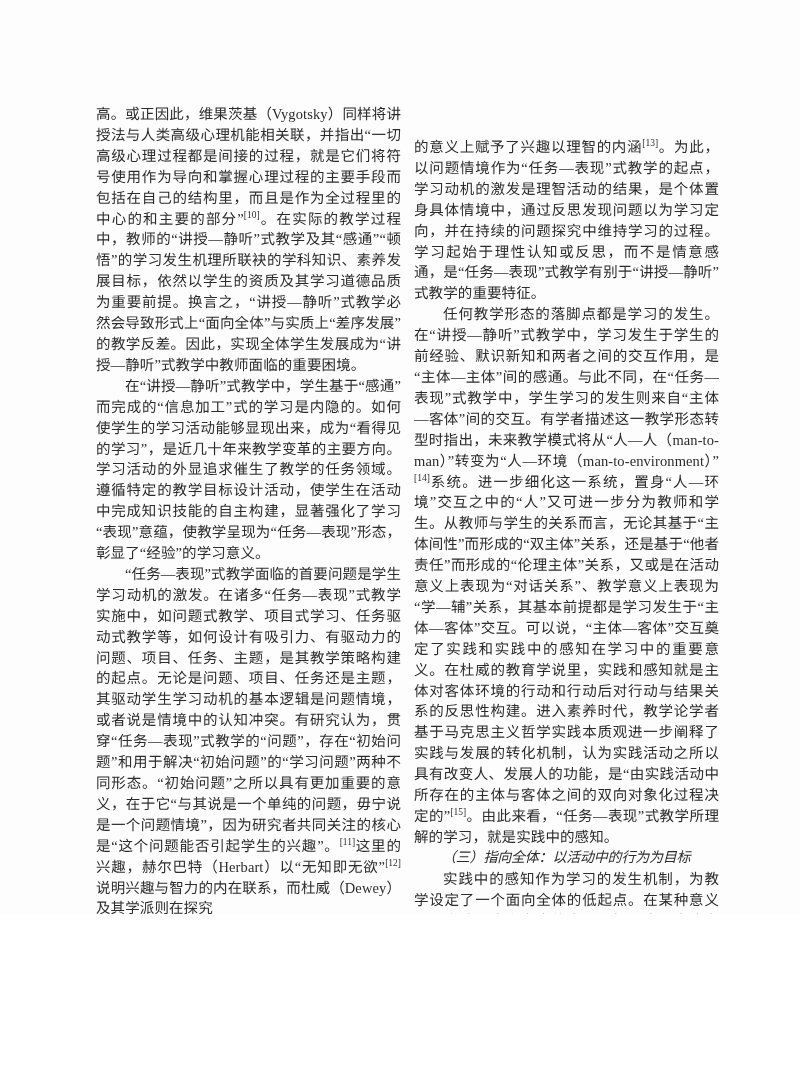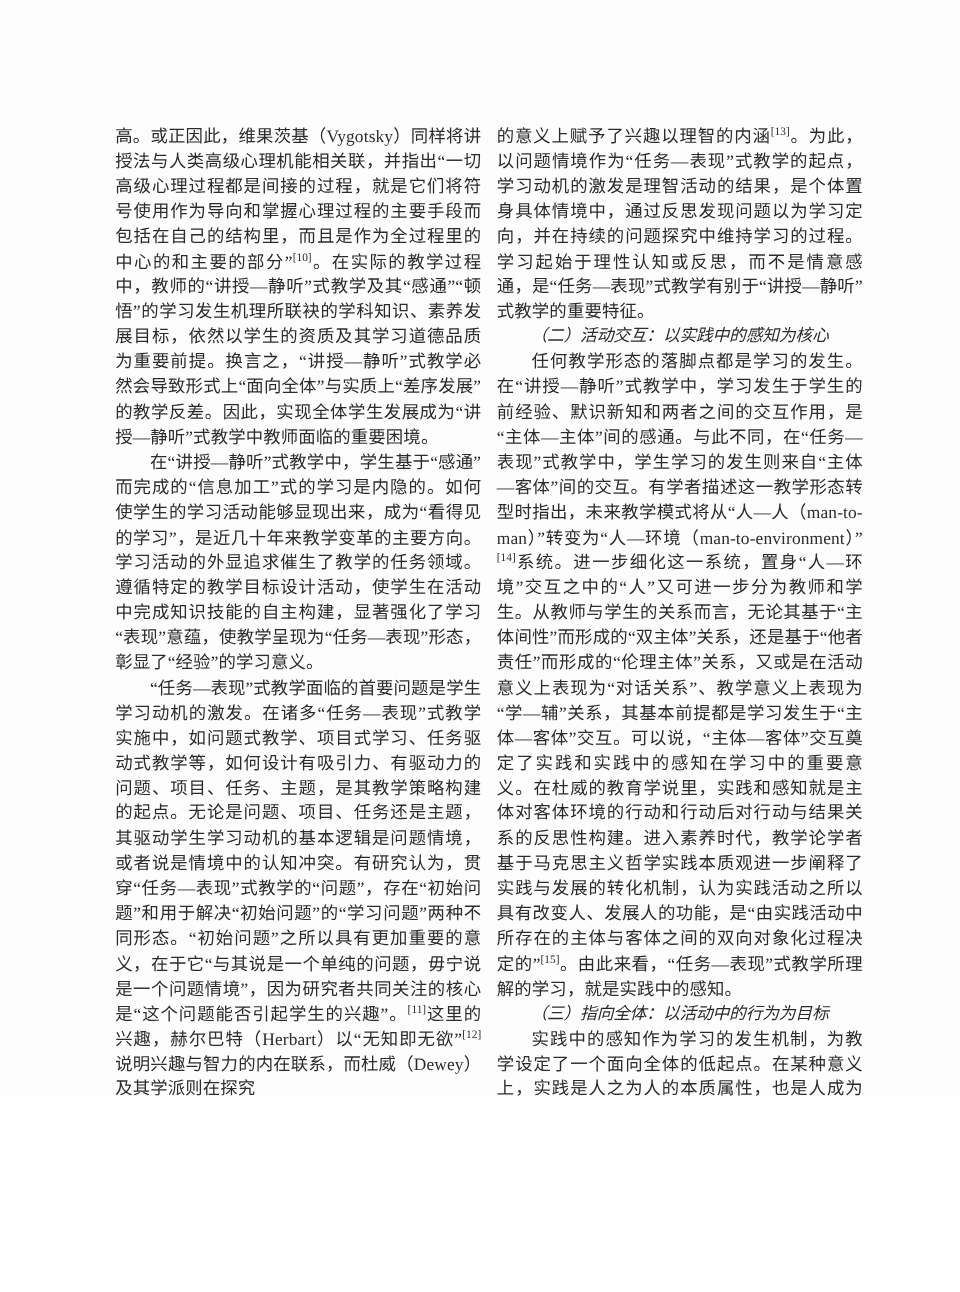--- a/index.html
+++ b/index.html
@@ -21,21 +21,21 @@
     position: absolute;
     top: 104px;
     width: 305px;
     font-size: 14.5px;
     line-height: 20.9px;
     text-align: justify;
     text-justify: inter-character;
     letter-spacing: 0.1px;
   }
   .col-left  { left: 96px;  }
-  .col-right { left: 414px; }
+  .col-right { left: 414px; margin-top: 33px; }
   .text-block { margin: 0; }
   .indent { text-indent: 2em; }
   .section-heading {
     font-family: "Liberation Sans", "DejaVu Sans", sans-serif;
     font-weight: bold;
     font-size: 14.6px;
     text-indent: 2em;
     margin: 7px 0 8px 0;
     letter-spacing: 0.2px;
   }
@@ -66,21 +66,20 @@
 <div class="page">
 
   <div class="column col-left">
     <p class="text-block">高。或正因此，维果茨基（Vygotsky）同样将讲授法与人类高级心理机能相关联，并指出“一切高级心理过程都是间接的过程，就是它们将符号使用作为导向和掌握心理过程的主要手段而包括在自己的结构里，而且是作为全过程里的中心的和主要的部分”<sup>[10]</sup>。在实际的教学过程中，教师的“讲授—静听”式教学及其“感通”“顿悟”的学习发生机理所联袂的学科知识、素养发展目标，依然以学生的资质及其学习道德品质为重要前提。换言之，“讲授—静听”式教学必然会导致形式上“面向全体”与实质上“差序发展”的教学反差。因此，实现全体学生发展成为“讲授—静听”式教学中教师面临的重要困境。</p>
     <p class="text-block indent">在“讲授—静听”式教学中，学生基于“感通”而完成的“信息加工”式的学习是内隐的。如何使学生的学习活动能够显现出来，成为“看得见的学习”，是近几十年来教学变革的主要方向。学习活动的外显追求催生了教学的任务领域。遵循特定的教学目标设计活动，使学生在活动中完成知识技能的自主构建，显著强化了学习“表现”意蕴，使教学呈现为“任务—表现”形态，彰显了“经验”的学习意义。</p>
     <p class="text-block indent">“任务—表现”式教学面临的首要问题是学生学习动机的激发。在诸多“任务—表现”式教学实施中，如问题式教学、项目式学习、任务驱动式教学等，如何设计有吸引力、有驱动力的问题、项目、任务、主题，是其教学策略构建的起点。无论是问题、项目、任务还是主题，其驱动学生学习动机的基本逻辑是问题情境，或者说是情境中的认知冲突。有研究认为，贯穿“任务—表现”式教学的“问题”，存在“初始问题”和用于解决“初始问题”的“学习问题”两种不同形态。“初始问题”之所以具有更加重要的意义，在于它“与其说是一个单纯的问题，毋宁说是一个问题情境”，因为研究者共同关注的核心是“这个问题能否引起学生的兴趣”。<sup>[11]</sup>这里的兴趣，赫尔巴特（Herbart）以“无知即无欲”<sup>[12]</sup>说明兴趣与智力的内在联系，而杜威（Dewey）及其学派则在探究</p>
   </div>
 
   <div class="column col-right">
     <p class="text-block">的意义上赋予了兴趣以理智的内涵<sup>[13]</sup>。为此，以问题情境作为“任务—表现”式教学的起点，学习动机的激发是理智活动的结果，是个体置身具体情境中，通过反思发现问题以为学习定向，并在持续的问题探究中维持学习的过程。学习起始于理性认知或反思，而不是情意感通，是“任务—表现”式教学有别于“讲授—静听”式教学的重要特征。</p>
-    <p class="text-block subsection-heading">（二）活动交互：以实践中的感知为核心</p>
     <p class="text-block indent">任何教学形态的落脚点都是学习的发生。在“讲授—静听”式教学中，学习发生于学生的前经验、默识新知和两者之间的交互作用，是“主体—主体”间的感通。与此不同，在“任务—表现”式教学中，学生学习的发生则来自“主体—客体”间的交互。有学者描述这一教学形态转型时指出，未来教学模式将从“人—人（man-to-man）”转变为“人—环境（man-to-environment）”<sup>[14]</sup>系统。进一步细化这一系统，置身“人—环境”交互之中的“人”又可进一步分为教师和学生。从教师与学生的关系而言，无论其基于“主体间性”而形成的“双主体”关系，还是基于“他者责任”而形成的“伦理主体”关系，又或是在活动意义上表现为“对话关系”、教学意义上表现为“学—辅”关系，其基本前提都是学习发生于“主体—客体”交互。可以说，“主体—客体”交互奠定了实践和实践中的感知在学习中的重要意义。在杜威的教育学说里，实践和感知就是主体对客体环境的行动和行动后对行动与结果关系的反思性构建。进入素养时代，教学论学者基于马克思主义哲学实践本质观进一步阐释了实践与发展的转化机制，认为实践活动之所以具有改变人、发展人的功能，是“由实践活动中所存在的主体与客体之间的双向对象化过程决定的”<sup>[15]</sup>。由此来看，“任务—表现”式教学所理解的学习，就是实践中的感知。</p>
     <p class="text-block subsection-heading">（三）指向全体：以活动中的行为为目标</p>
     <p class="text-block indent">实践中的感知作为学习的发生机制，为教学设定了一个面向全体的低起点。在某种意义上，实践是人之为人的本质属性，也是人成为人的基本机制。这一本质属性和基本机制定位，决定了“任务—表现”式教学有极为广泛的普适意义。进入21世纪以来，随着“为了每个学生的发展”</p>
   </div>
 
   <div class="page-number">• 6 •</div>
 
 </div>
 
 </body></html>

